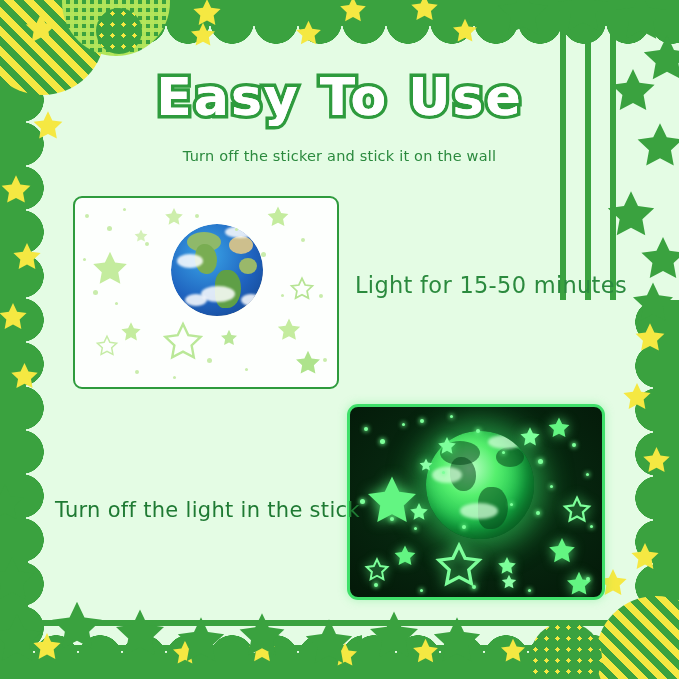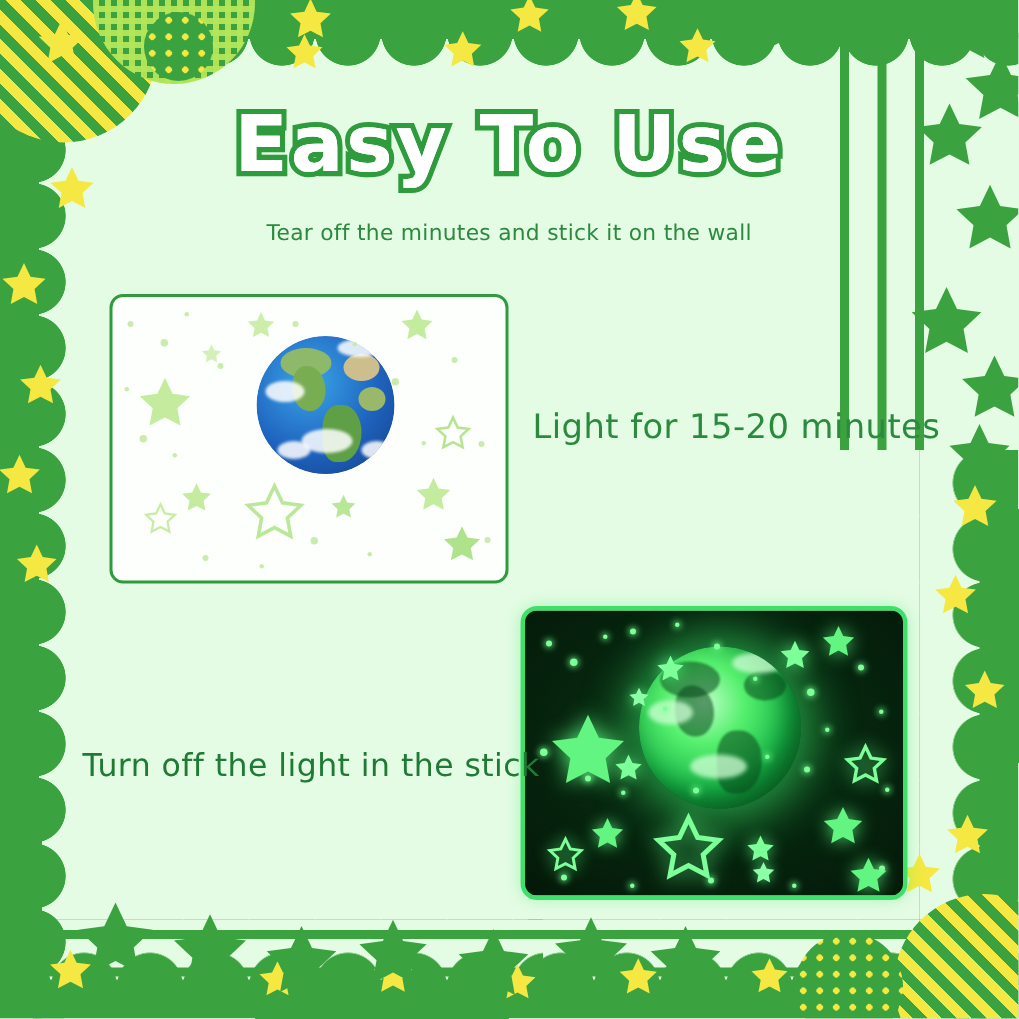--- a/index.html
+++ b/index.html
@@ -400,21 +400,21 @@
           <path d="M12 2.2l2.9 6.1 6.7.9-4.9 4.6 1.2 6.6L12 17.3 6.1 20.4l1.2-6.6L2.4 9.2l6.7-.9z" fill="#3aa23f"></path>
         </svg>
     </div>
   </div>
 
   <div class="content">
 
     <div class="title">Easy To Use</div>
     <div class="title-inner">Easy To Use</div>
 
-    <div class="subtitle">Tear off the minutes and stick it on the wall</div>
+    <div class="subtitle">Turn off the sticker and stick it on the wall</div>
 
     <div class="photo" id="photo-day">
       <div class="scene" id="scene-day">
         <div class="globe-day" style="left:96px;top:26px;width:92px;height:92px;">
           <div class="globe-day-base"></div>
           <div class="land" style="left:16px;top:8px;width:34px;height:20px;background:#8fb96a;"></div>
           <div class="land" style="left:24px;top:20px;width:22px;height:30px;border-radius:40% 55% 45% 50%;background:#79ad52;"></div>
           <div class="land" style="left:44px;top:46px;width:26px;height:38px;border-radius:45% 55% 60% 40%;background:#5f9f46;"></div>
           <div class="land" style="left:58px;top:12px;width:24px;height:18px;border-radius:50%;background:#cdbf8d;"></div>
           <div class="land" style="left:68px;top:34px;width:18px;height:16px;border-radius:50%;background:#9ab86a;"></div>
@@ -495,21 +495,21 @@
         <div class="dot-day" style="left:132px;top:160px;width:5px;height:5px;"></div>
         <div class="dot-day" style="left:170px;top:170px;width:3px;height:3px;"></div>
         <div class="dot-day" style="left:60px;top:172px;width:4px;height:4px;"></div>
         <div class="dot-day" style="left:98px;top:178px;width:3px;height:3px;"></div>
         <div class="dot-day" style="left:248px;top:160px;width:4px;height:4px;"></div>
         <div class="dot-day" style="left:8px;top:60px;width:3px;height:3px;"></div>
         <div class="dot-day" style="left:206px;top:96px;width:3px;height:3px;"></div>
       </div>
     </div>
 
-    <div class="caption" id="caption-light">Light for 15-20 minutes</div>
+    <div class="caption" id="caption-light">Light for 15-50 minutes</div>
 
     <div class="photo" id="photo-night">
       <div class="scene" id="scene-night">
         <div class="globe-night" style="left:76px;top:24px;width:108px;height:108px;">
           <div class="land-n" style="left:14px;top:10px;width:40px;height:24px;"></div>
           <div class="land-n" style="left:24px;top:26px;width:26px;height:34px;border-radius:40% 55% 45% 50%;"></div>
           <div class="land-n" style="left:52px;top:56px;width:30px;height:42px;border-radius:45% 55% 60% 40%;"></div>
           <div class="land-n" style="left:70px;top:16px;width:28px;height:20px;"></div>
           <div class="glow-n" style="left:6px;top:36px;width:30px;height:16px;"></div>
           <div class="glow-n" style="left:34px;top:72px;width:38px;height:16px;"></div>

